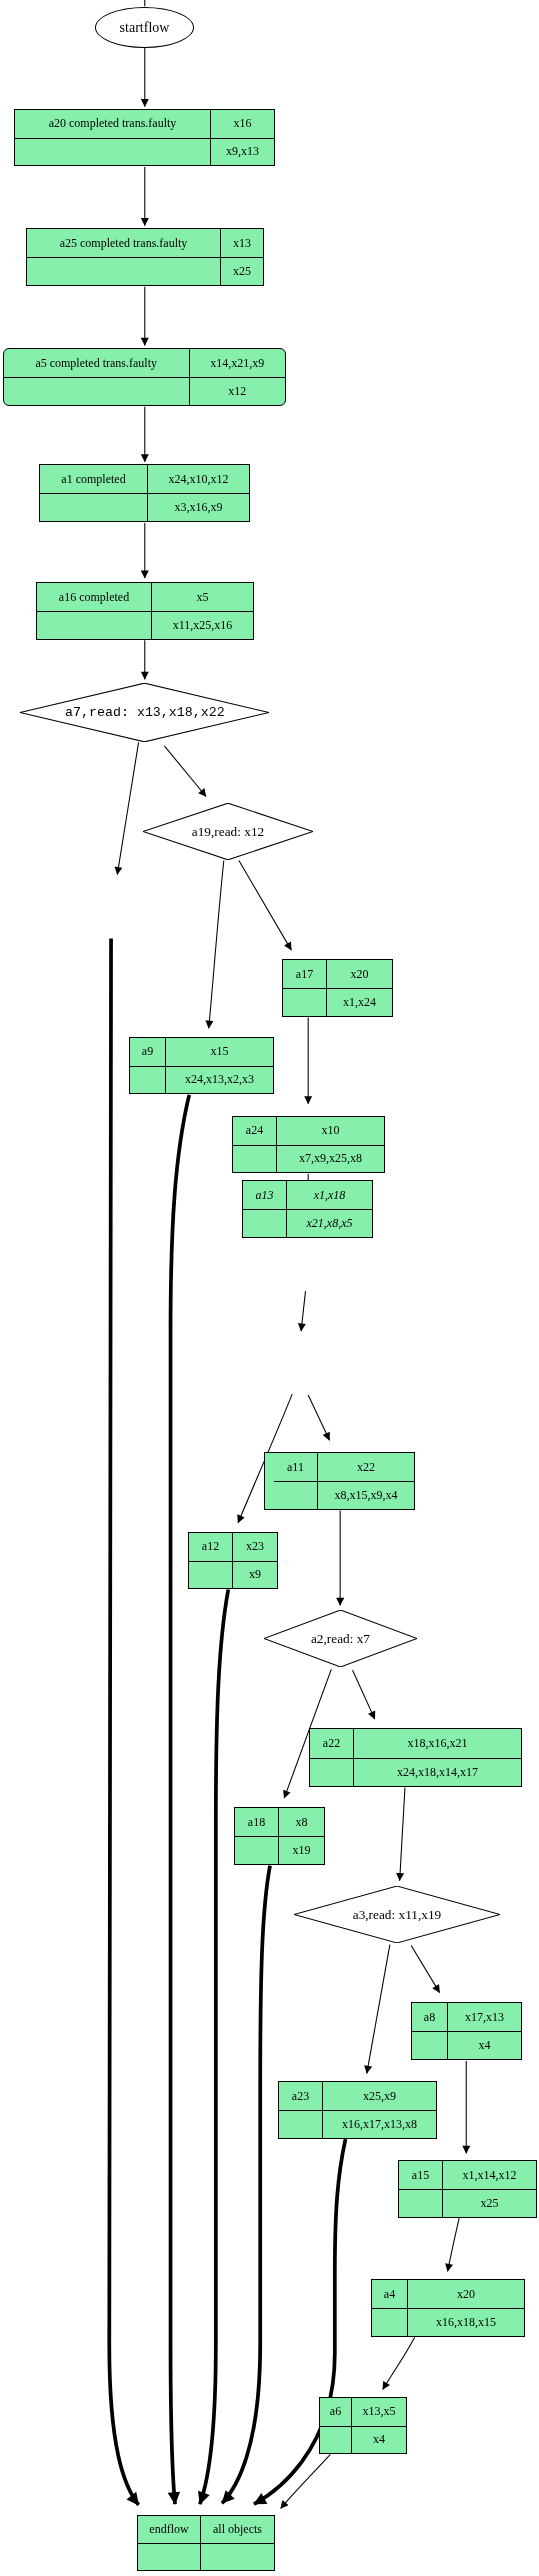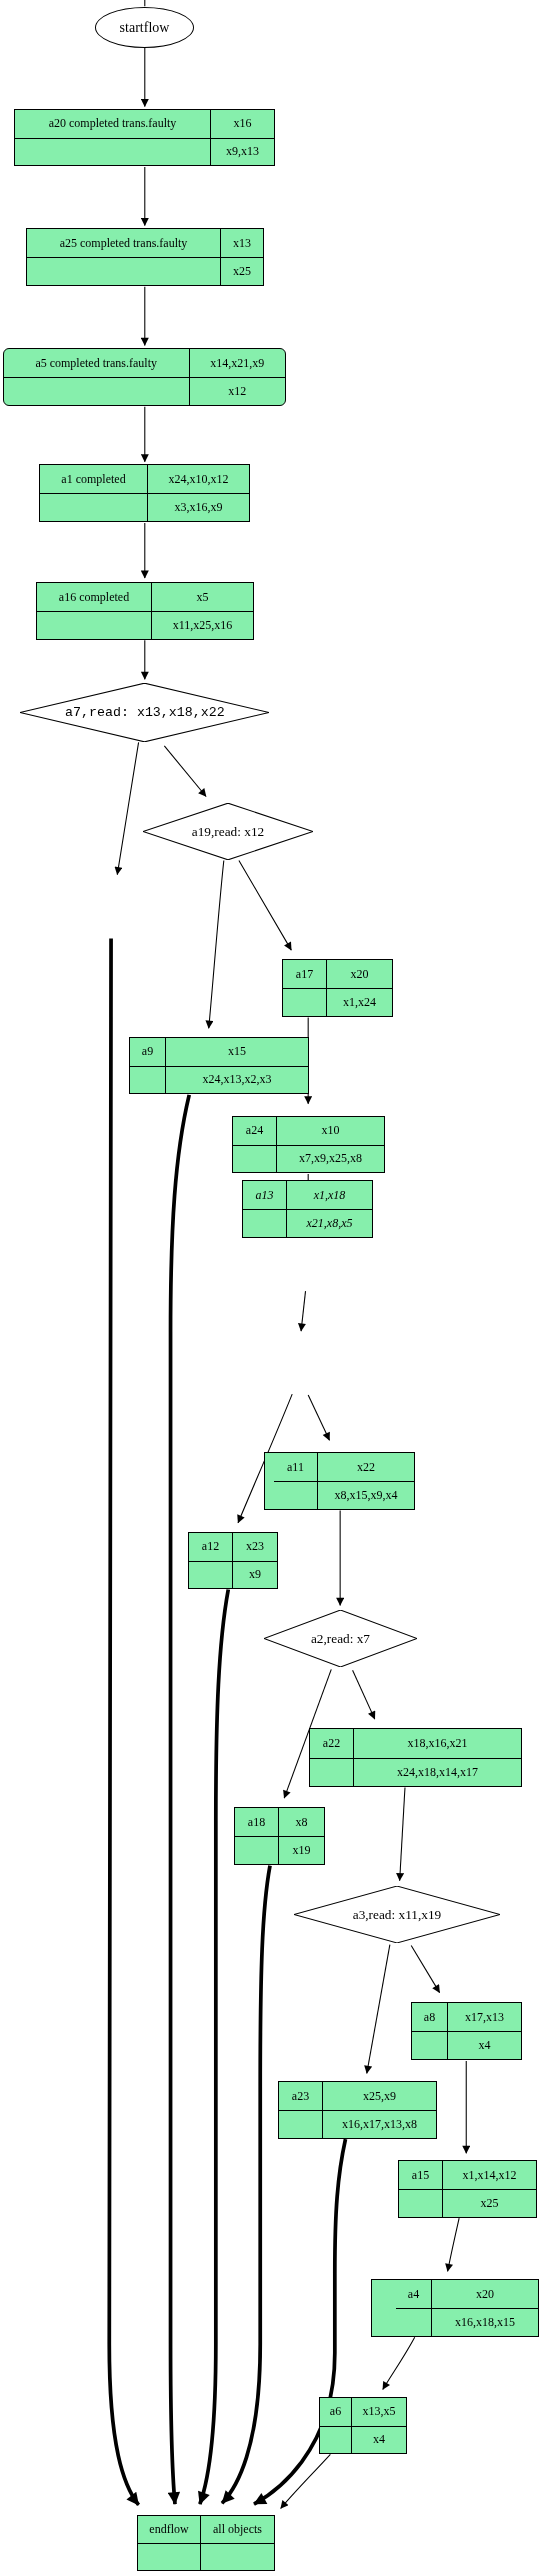--- a/index.html
+++ b/index.html
@@ -124,21 +124,21 @@
   </div>
 
 
   <div class="node record" style="left:252px;top:959px;width:111px;height:58px;grid-template-columns:44px 1fr;margin-left:30px;">
     <div class="cell rb">a17</div>
     <div class="cell">x20</div>
     <div class="cell rb tb"></div>
     <div class="cell tb">x1,x24</div>
   </div>
 
-  <div class="node record" style="left:129px;top:1037px;width:180px;height:57px;grid-template-columns:36px 1fr;">
+  <div class="node record" style="left:129px;top:1037px;width:145px;height:57px;grid-template-columns:36px 1fr;">
     <div class="cell rb">a9</div>
     <div class="cell">x15</div>
     <div class="cell rb tb"></div>
     <div class="cell tb">x24,x13,x2,x3</div>
   </div>
 
   <div class="node record" style="left:232px;top:1116px;width:153px;height:57px;grid-template-columns:44px 1fr;">
     <div class="cell rb">a24</div>
     <div class="cell">x10</div>
     <div class="cell rb tb"></div>
@@ -209,21 +209,21 @@
     <div class="cell tb">x16,x17,x13,x8</div>
   </div>
 
   <div class="node record" style="left:398px;top:2160px;width:139px;height:58px;grid-template-columns:44px 1fr;">
     <div class="cell rb">a15</div>
     <div class="cell">x1,x14,x12</div>
     <div class="cell rb tb"></div>
     <div class="cell tb">x25</div>
   </div>
 
-  <div class="node record" style="left:371px;top:2279px;width:168px;height:58px;grid-template-columns:36px 1fr;padding-left:24px;">
+  <div class="node record" style="left:371px;top:2279px;width:154px;height:58px;grid-template-columns:36px 1fr;">
     <div class="cell rb">a4</div>
     <div class="cell">x20</div>
     <div class="cell rb tb"></div>
     <div class="cell tb">x16,x18,x15</div>
   </div>
 
   <div class="node record" style="left:319px;top:2397px;width:88px;height:57px;grid-template-columns:32px 1fr;">
     <div class="cell rb">a6</div>
     <div class="cell">x13,x5</div>
     <div class="cell rb tb"></div>

